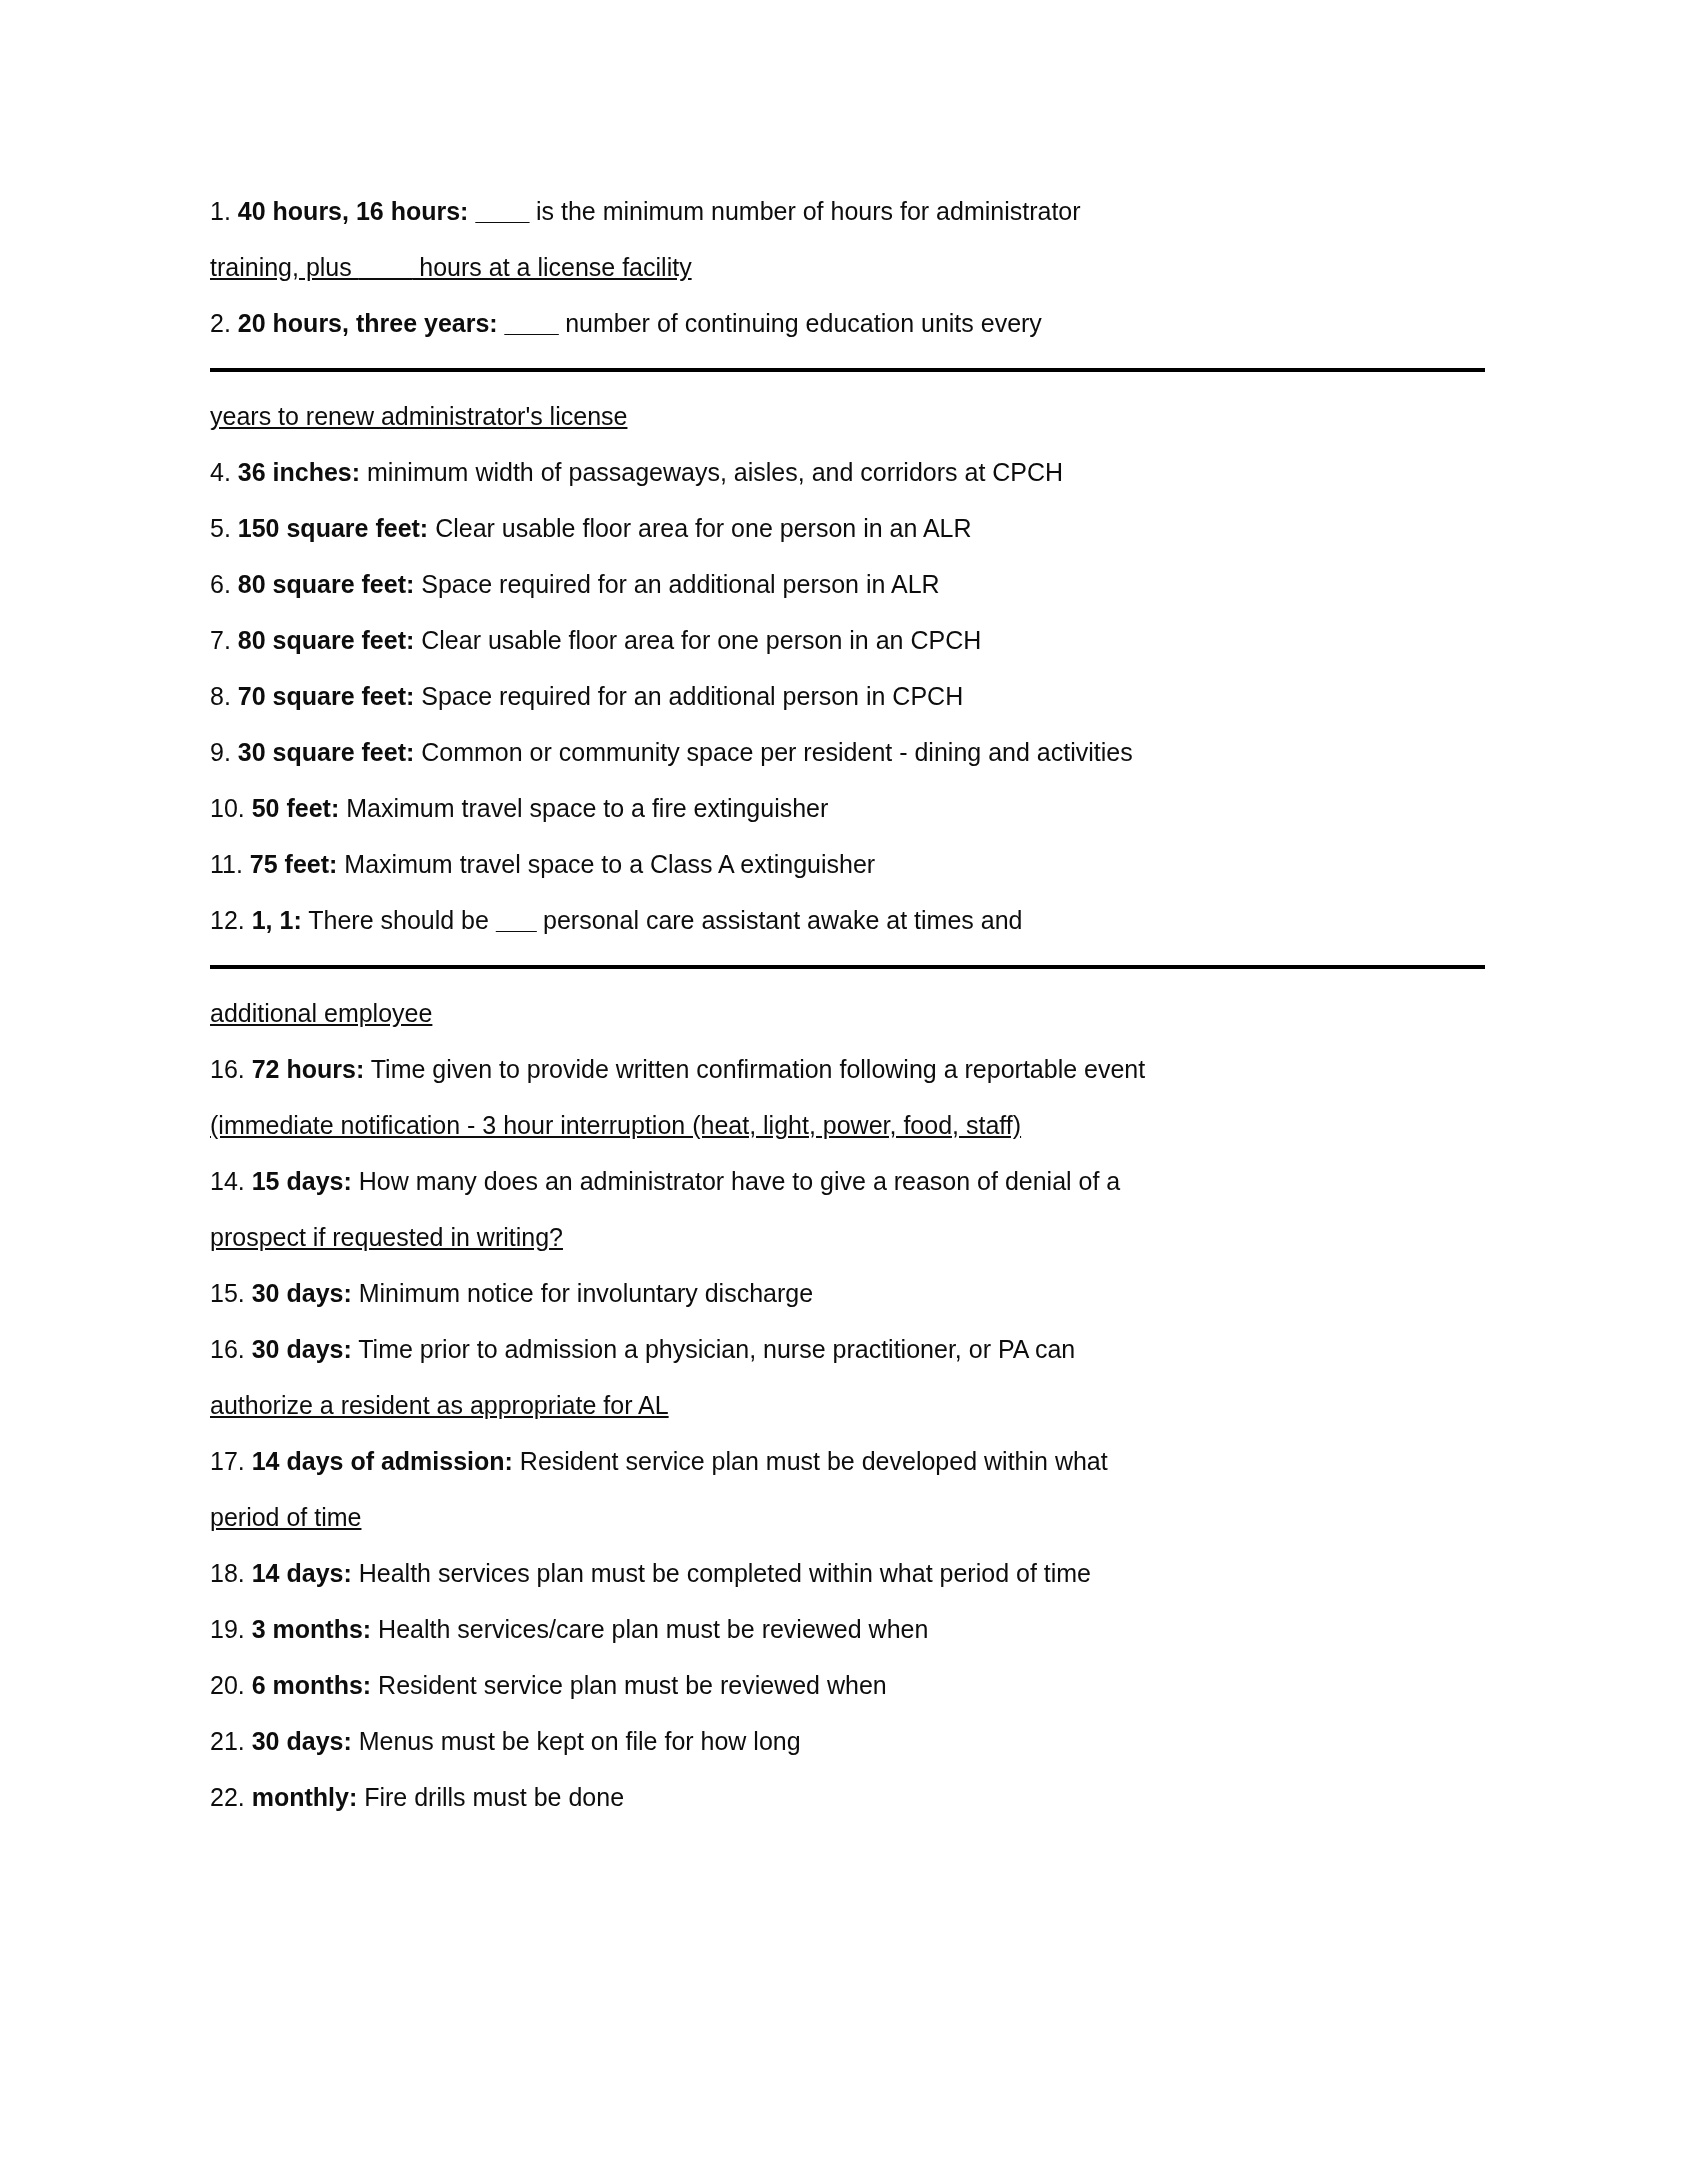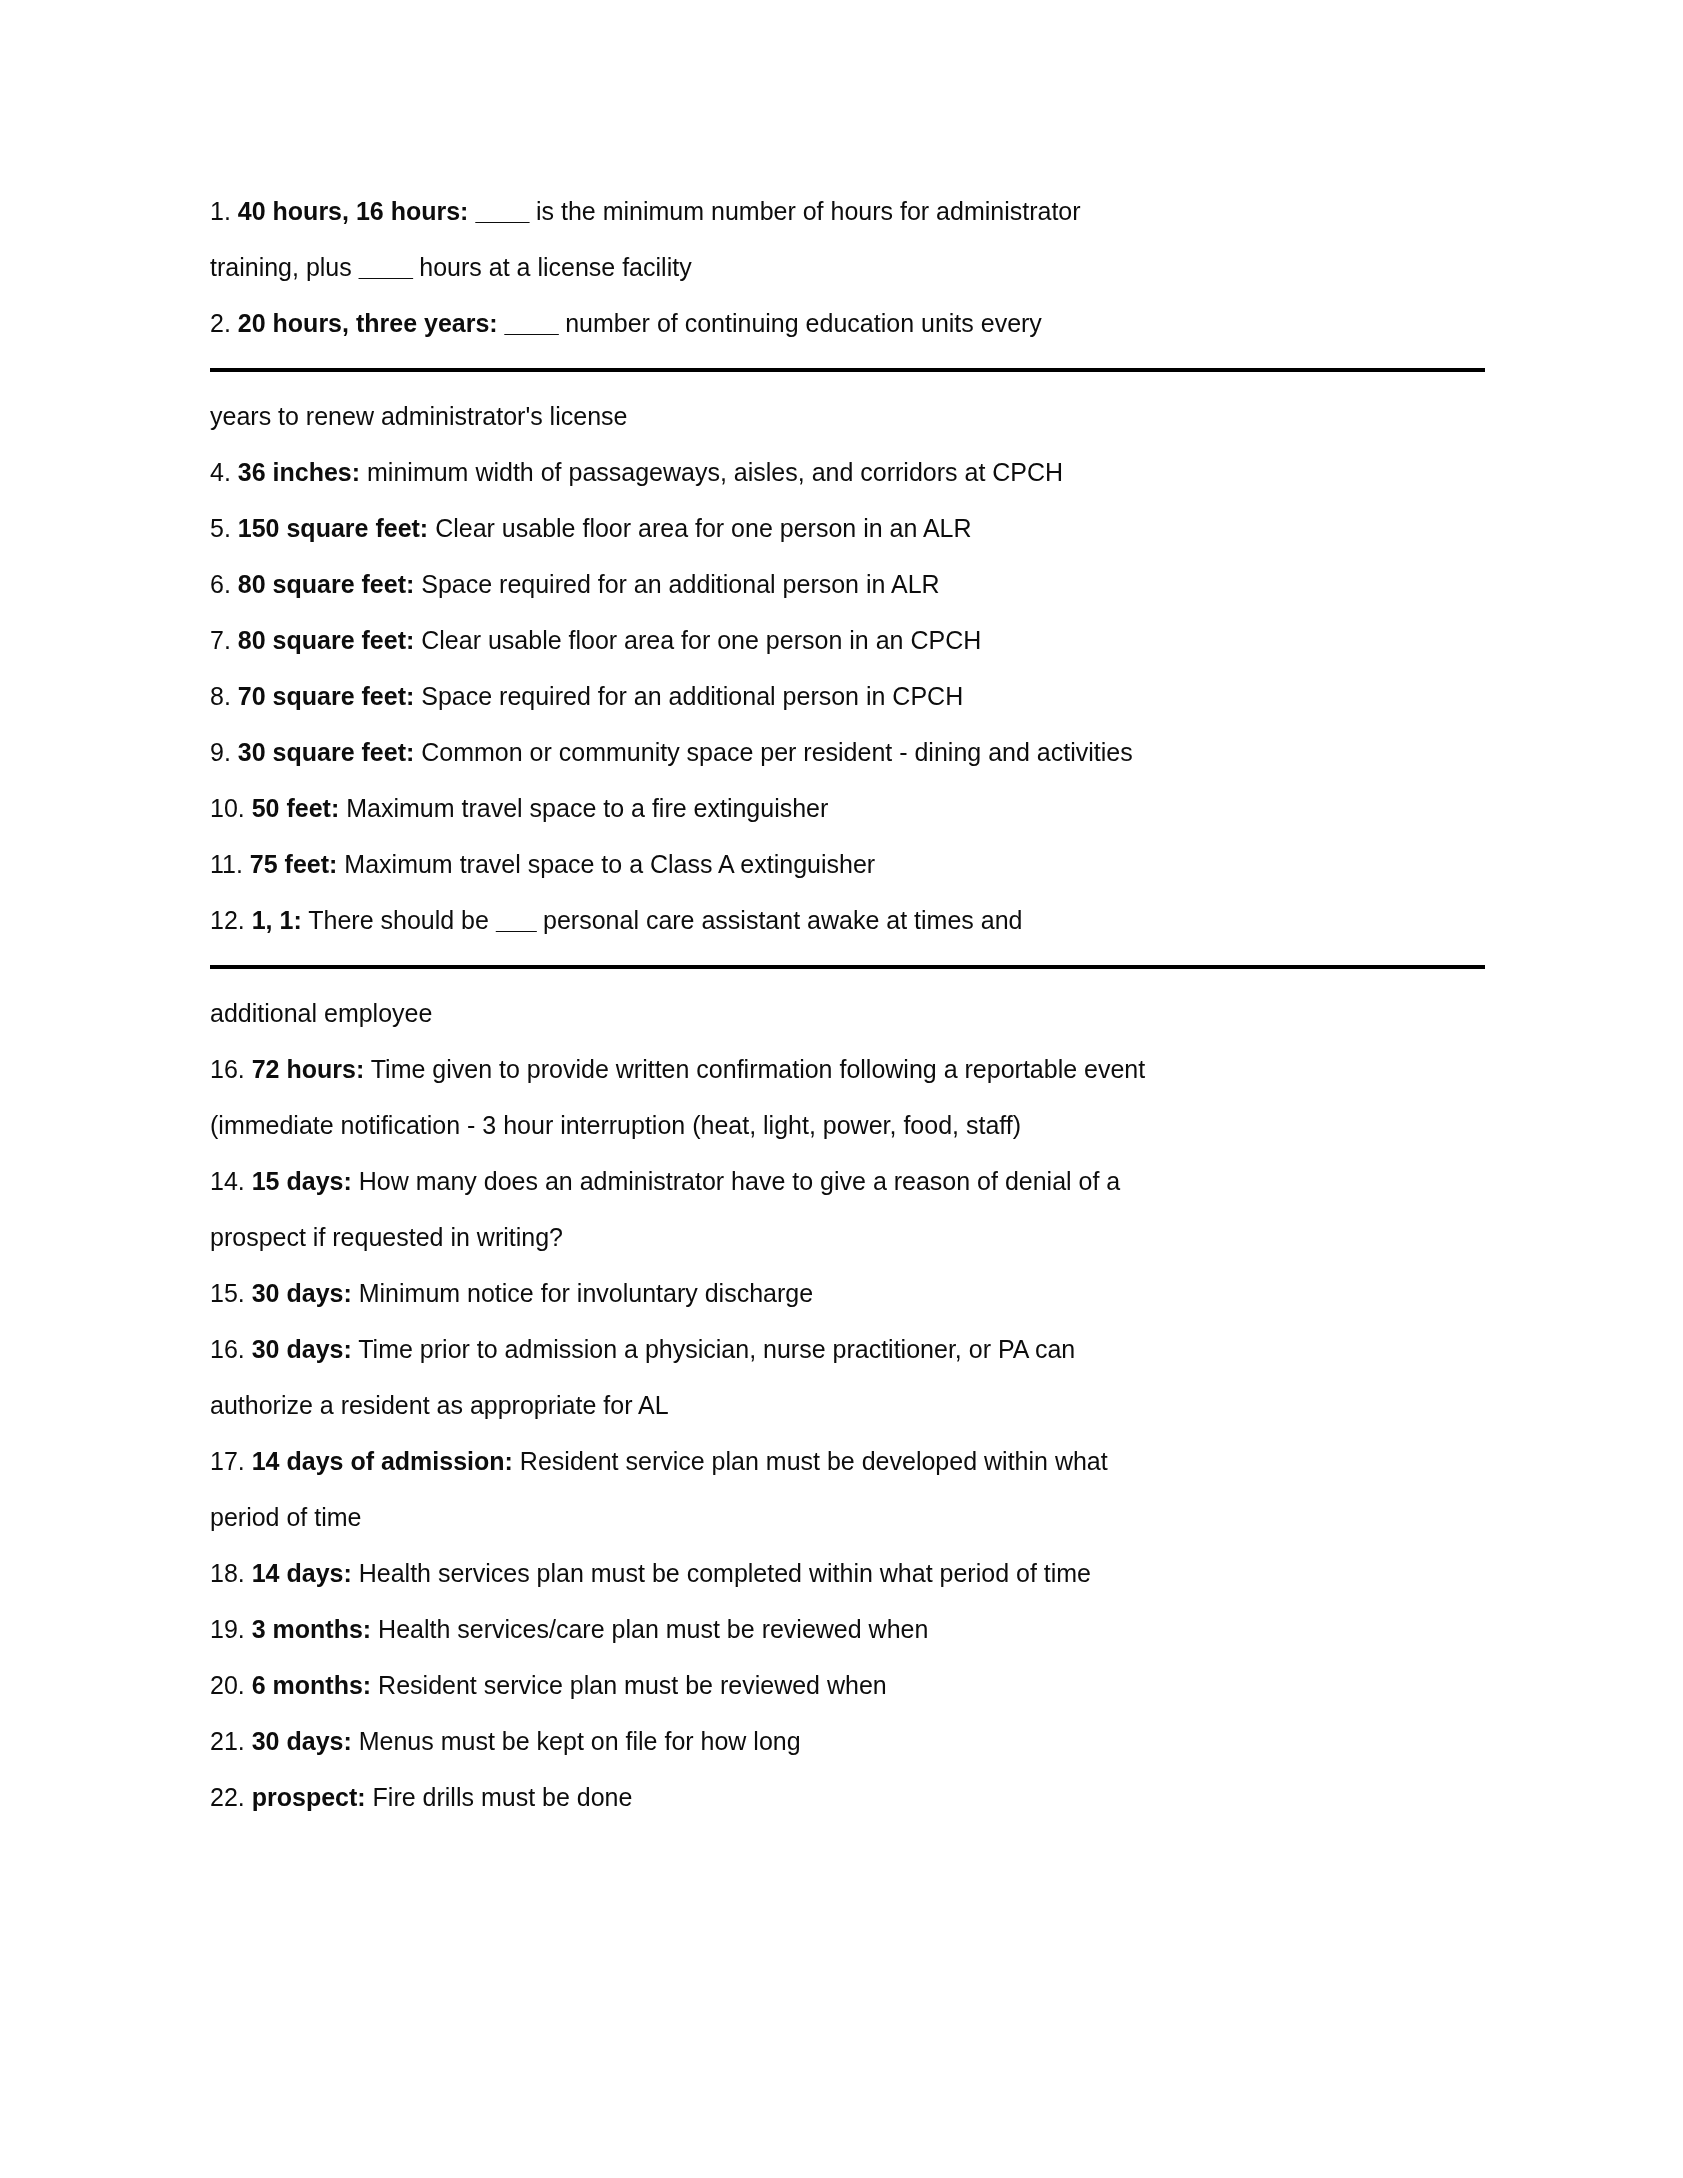--- a/index.html
+++ b/index.html
@@ -39,20 +39,21 @@
   }
   .def {
     font-weight: normal;
   }
   
   .cont {
     font-size: 25px;
     line-height: 56px;
     color: #0d0d0d;
     margin: 0;
+    text-decoration: underline;
   }
   .page-rule {
     border: 0;
     border-top: 4px solid #000000;
     background: transparent;
     width: 1275px;
     margin: 17px 0 16px 0;
     padding: 0;
     height: 0;
   }
@@ -167,17 +168,17 @@
     <span class="term">6 months:</span><span class="def"> Resident service plan must be reviewed when</span>
   </div>
 
   <div class="item">
     <span>21.</span>
     <span class="term">30 days:</span><span class="def"> Menus must be kept on file for how long</span>
   </div>
 
   <div class="item">
     <span>22.</span>
-    <span class="term">prospect:</span><span class="def"> Fire drills must be done</span>
+    <span class="term">monthly:</span><span class="def"> Fire drills must be done</span>
   </div>
 
 </div>
 
 
 </body></html>

